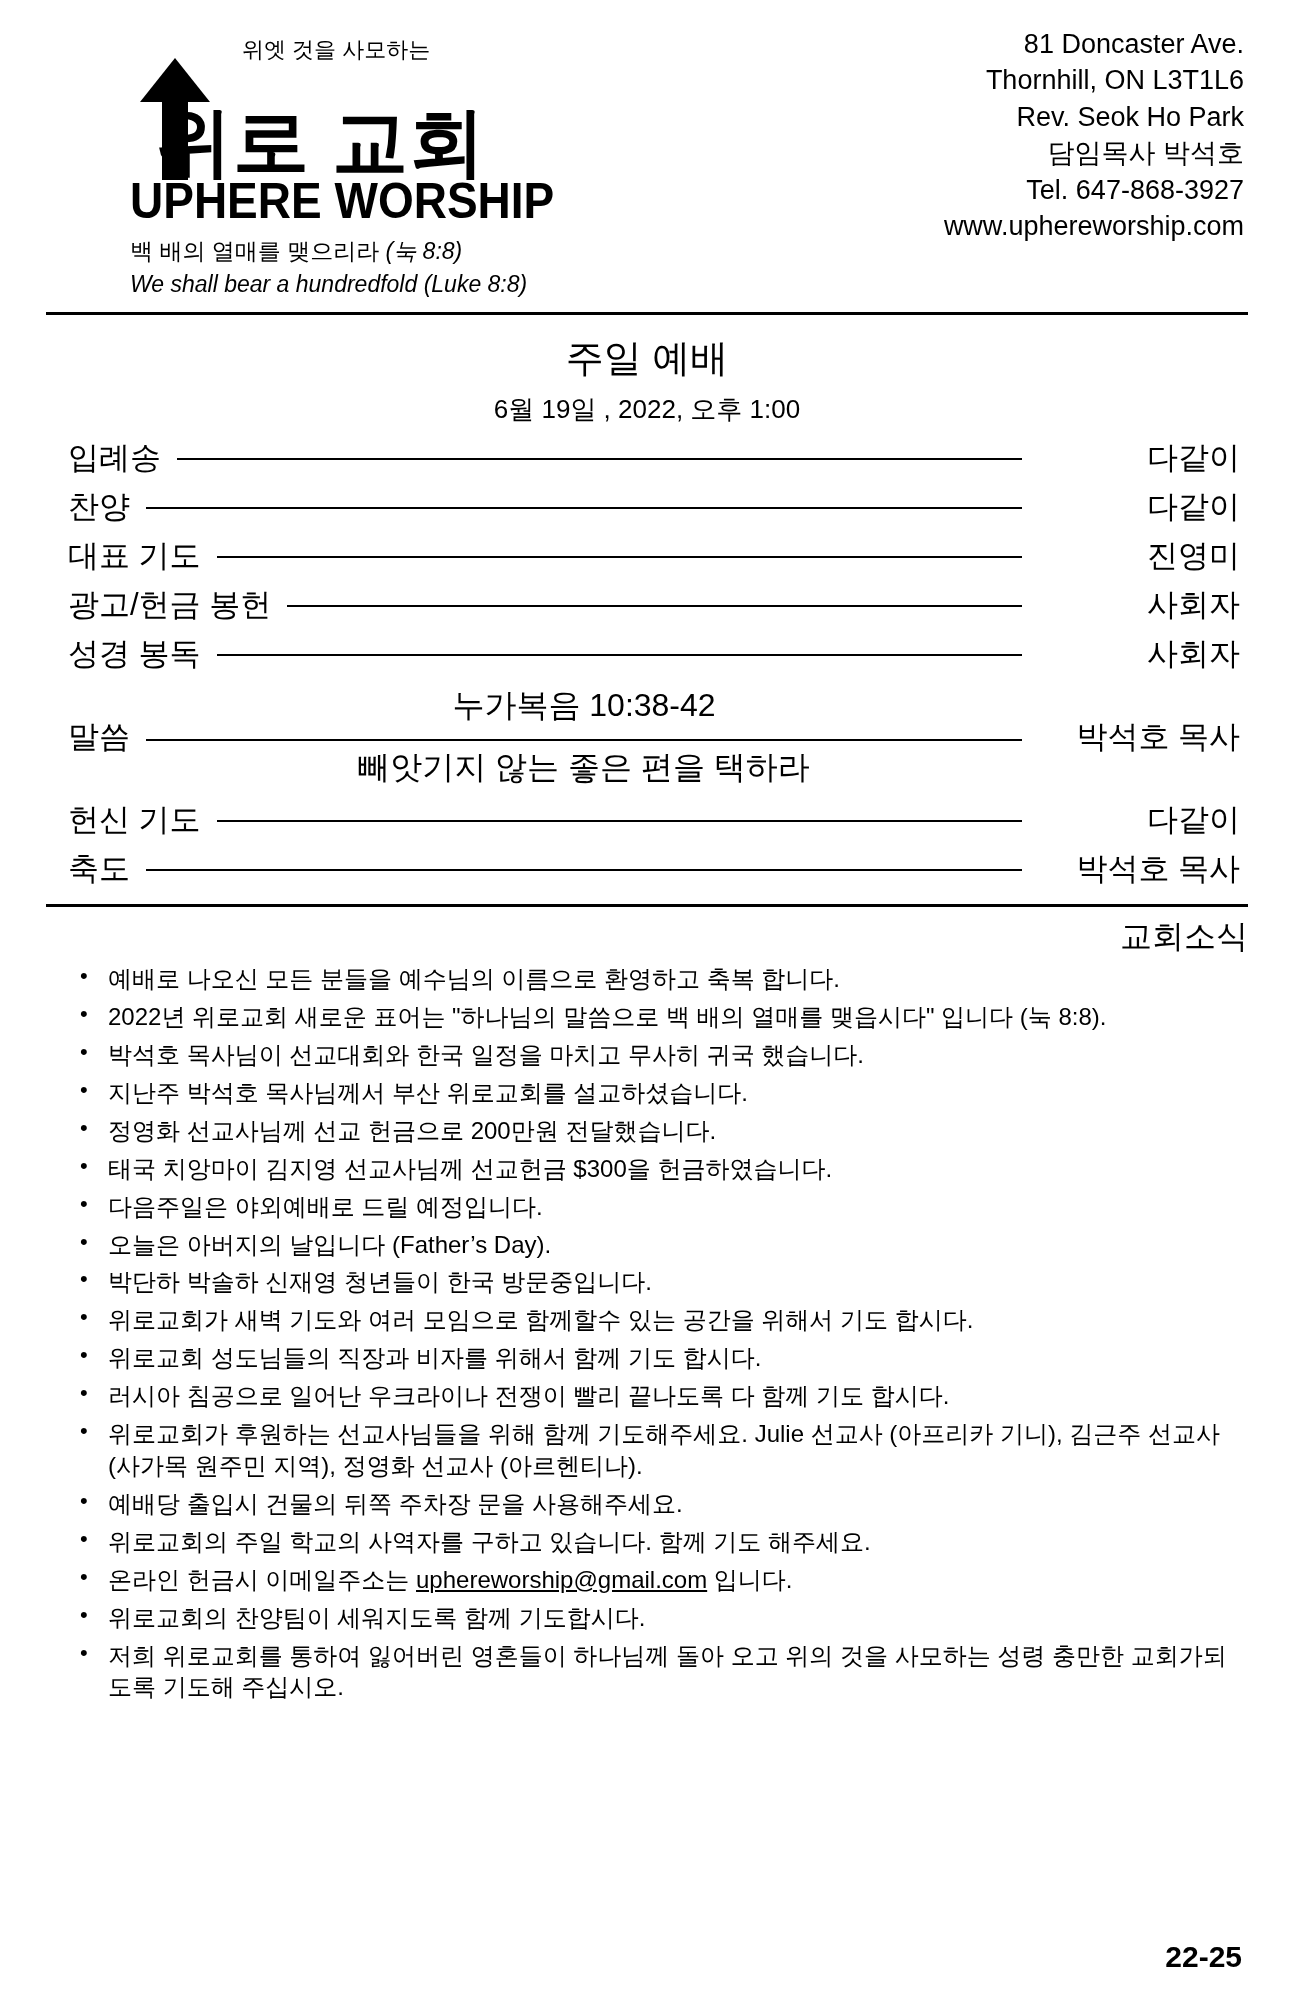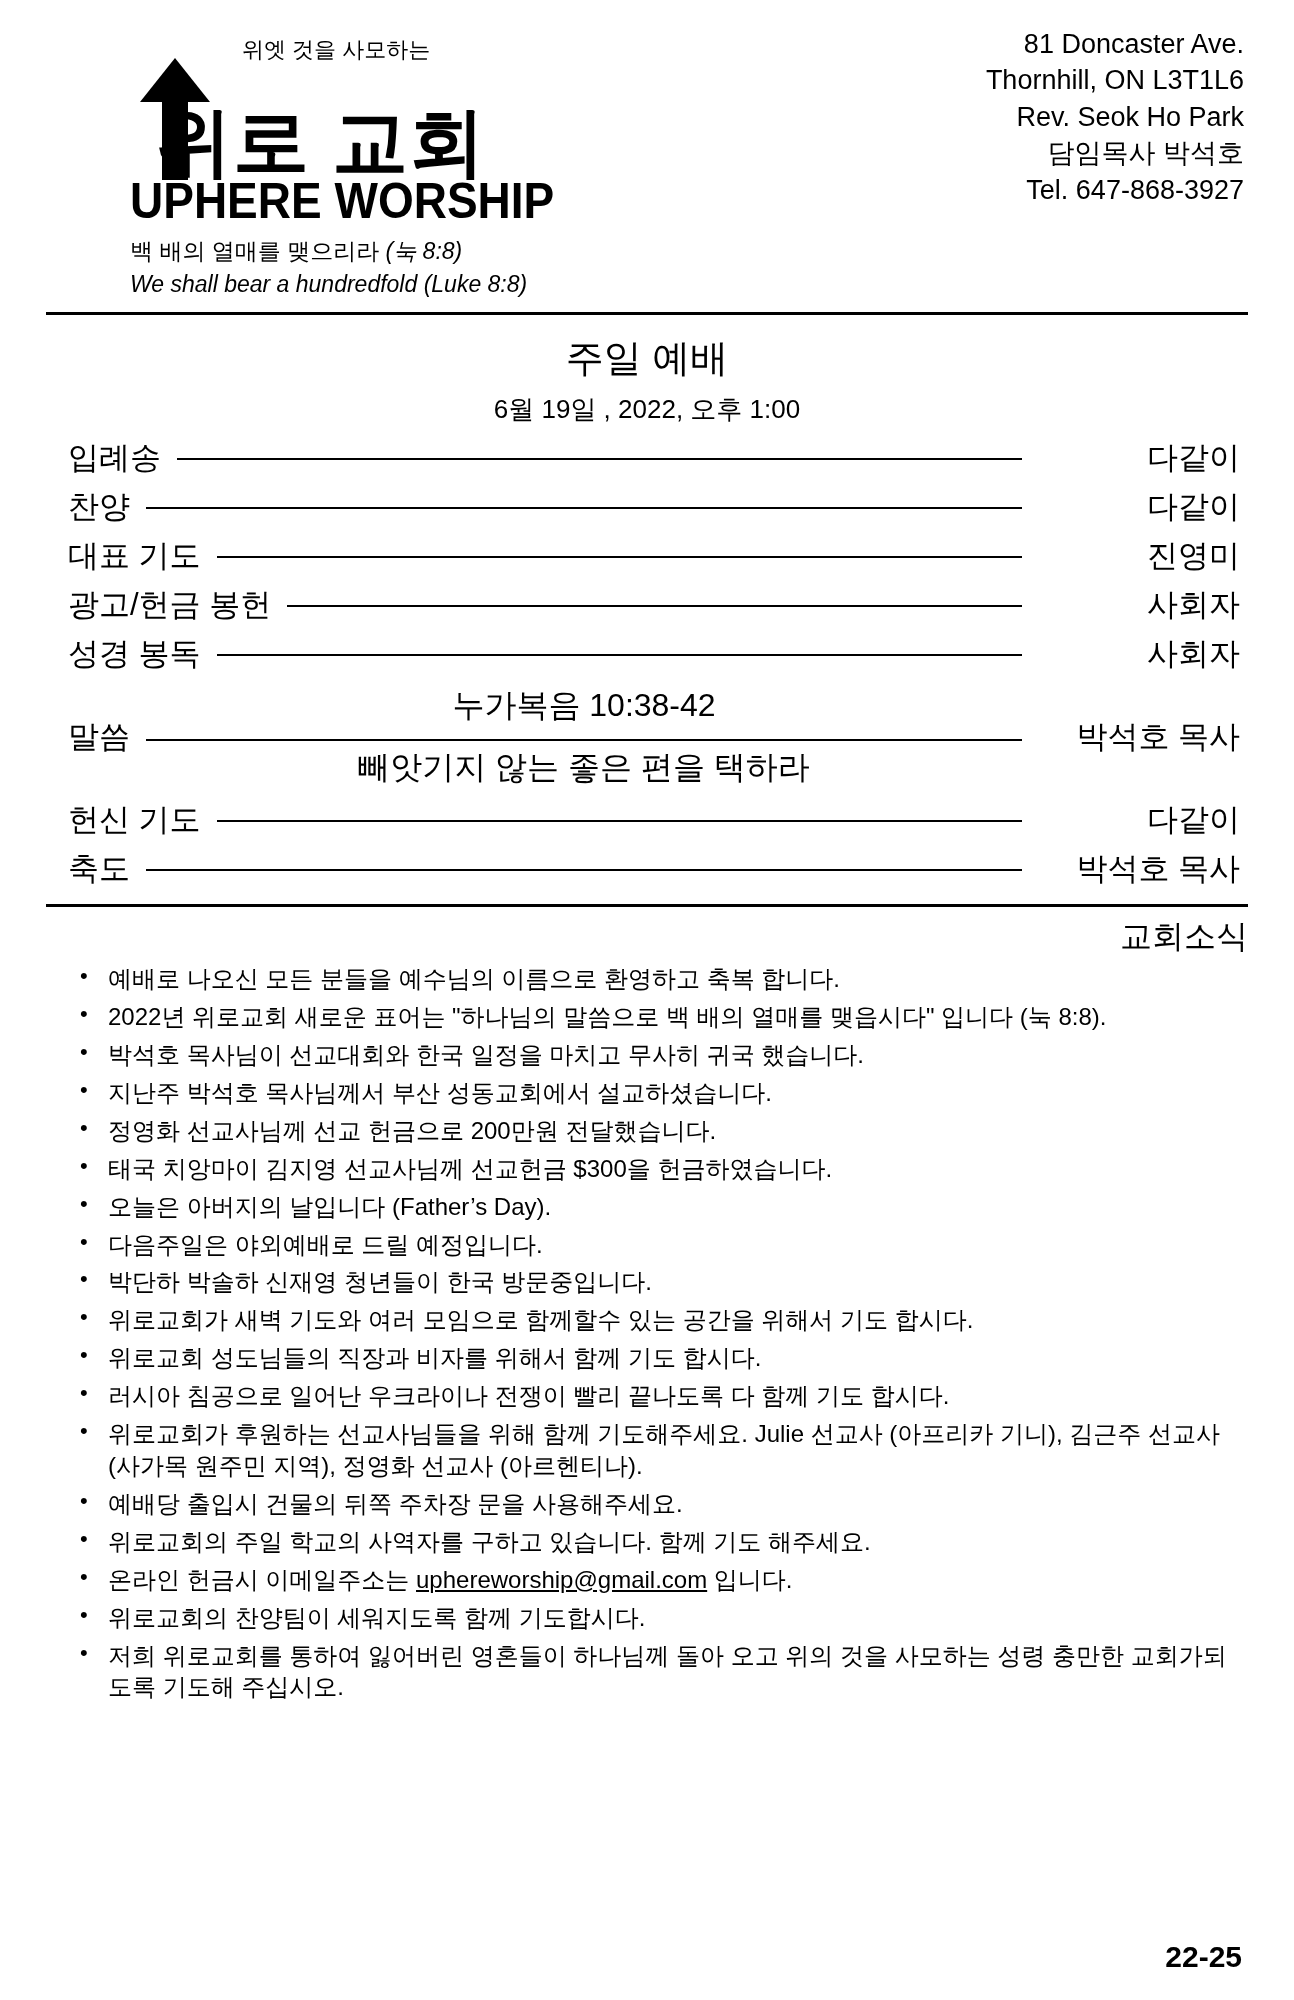--- a/index.html
+++ b/index.html
@@ -227,20 +227,21 @@
       <div class="verse-kr"><span>백 배의 열매를 맺으리라 </span><span class="ital">(눅 8:8)</span></div>
       <div class="verse-en">We shall bear a hundredfold (Luke 8:8)</div>
     </div>
 
     <div class="contact">
       <div>81 Doncaster Ave.</div>
       <div>Thornhill, ON L3T1L6</div>
       <div>Rev. Seok Ho Park</div>
       <div>담임목사 박석호</div>
       <div>Tel. 647-868-3927</div>
+      <div>www.uphereworship.com</div>
     </div>
   </div>
 
   <hr class="rule">
 
   <div class="service-title">주일 예배</div>
   <div class="service-date">6월 19일 , 2022, 오후 1:00</div>
 
   <div class="order">
 
@@ -313,25 +314,25 @@
   </div>
 
   <hr class="rule">
 
   <div class="news-title">교회소식</div>
 
   <ul class="news">
     <li>예배로 나오신 모든 분들을 예수님의 이름으로 환영하고 축복 합니다.</li>
     <li>2022년 위로교회 새로운 표어는 "하나님의 말씀으로 백 배의 열매를 맺읍시다" 입니다 (눅 8:8).</li>
     <li>박석호 목사님이 선교대회와 한국 일정을 마치고 무사히 귀국 했습니다.</li>
-    <li>지난주 박석호 목사님께서 부산 성동교회에서 설교하셨습니다.</li>
+    <li>지난주 박석호 목사님께서 부산 위로교회를 설교하셨습니다.</li>
     <li>정영화 선교사님께 선교 헌금으로 200만원 전달했습니다.</li>
     <li>태국 치앙마이 김지영 선교사님께 선교헌금 $300을 헌금하였습니다.</li>
+    <li>다음주일은 야외예배로 드릴 예정입니다.</li>
     <li>오늘은 아버지의 날입니다 (Father’s Day).</li>
-    <li>다음주일은 야외예배로 드릴 예정입니다.</li>
     <li>박단하 박솔하 신재영 청년들이 한국 방문중입니다.</li>
     <li>위로교회가 새벽 기도와 여러 모임으로 함께할수 있는 공간을 위해서 기도 합시다.</li>
     <li>위로교회 성도님들의 직장과 비자를 위해서 함께 기도 합시다.</li>
     <li>러시아 침공으로 일어난 우크라이나 전쟁이 빨리 끝나도록 다 함께 기도 합시다.</li>
     <li>위로교회가 후원하는 선교사님들을 위해 함께 기도해주세요. Julie 선교사 (아프리카 기니), 김근주 선교사 (사가목 원주민 지역), 정영화 선교사 (아르헨티나).</li>
     <li>예배당 출입시 건물의 뒤쪽 주차장 문을 사용해주세요.</li>
     <li>위로교회의 주일 학교의 사역자를 구하고 있습니다. 함께 기도 해주세요.</li>
     <li><span>온라인 헌금시 이메일주소는 </span><span class="news-link">uphereworship@gmail.com</span><span> 입니다.</span></li>
     <li>위로교회의 찬양팀이 세워지도록 함께 기도합시다.</li>
     <li>저희 위로교회를 통하여 잃어버린 영혼들이 하나님께 돌아 오고 위의 것을 사모하는 성령 충만한 교회가되도록 기도해 주십시오.</li>

